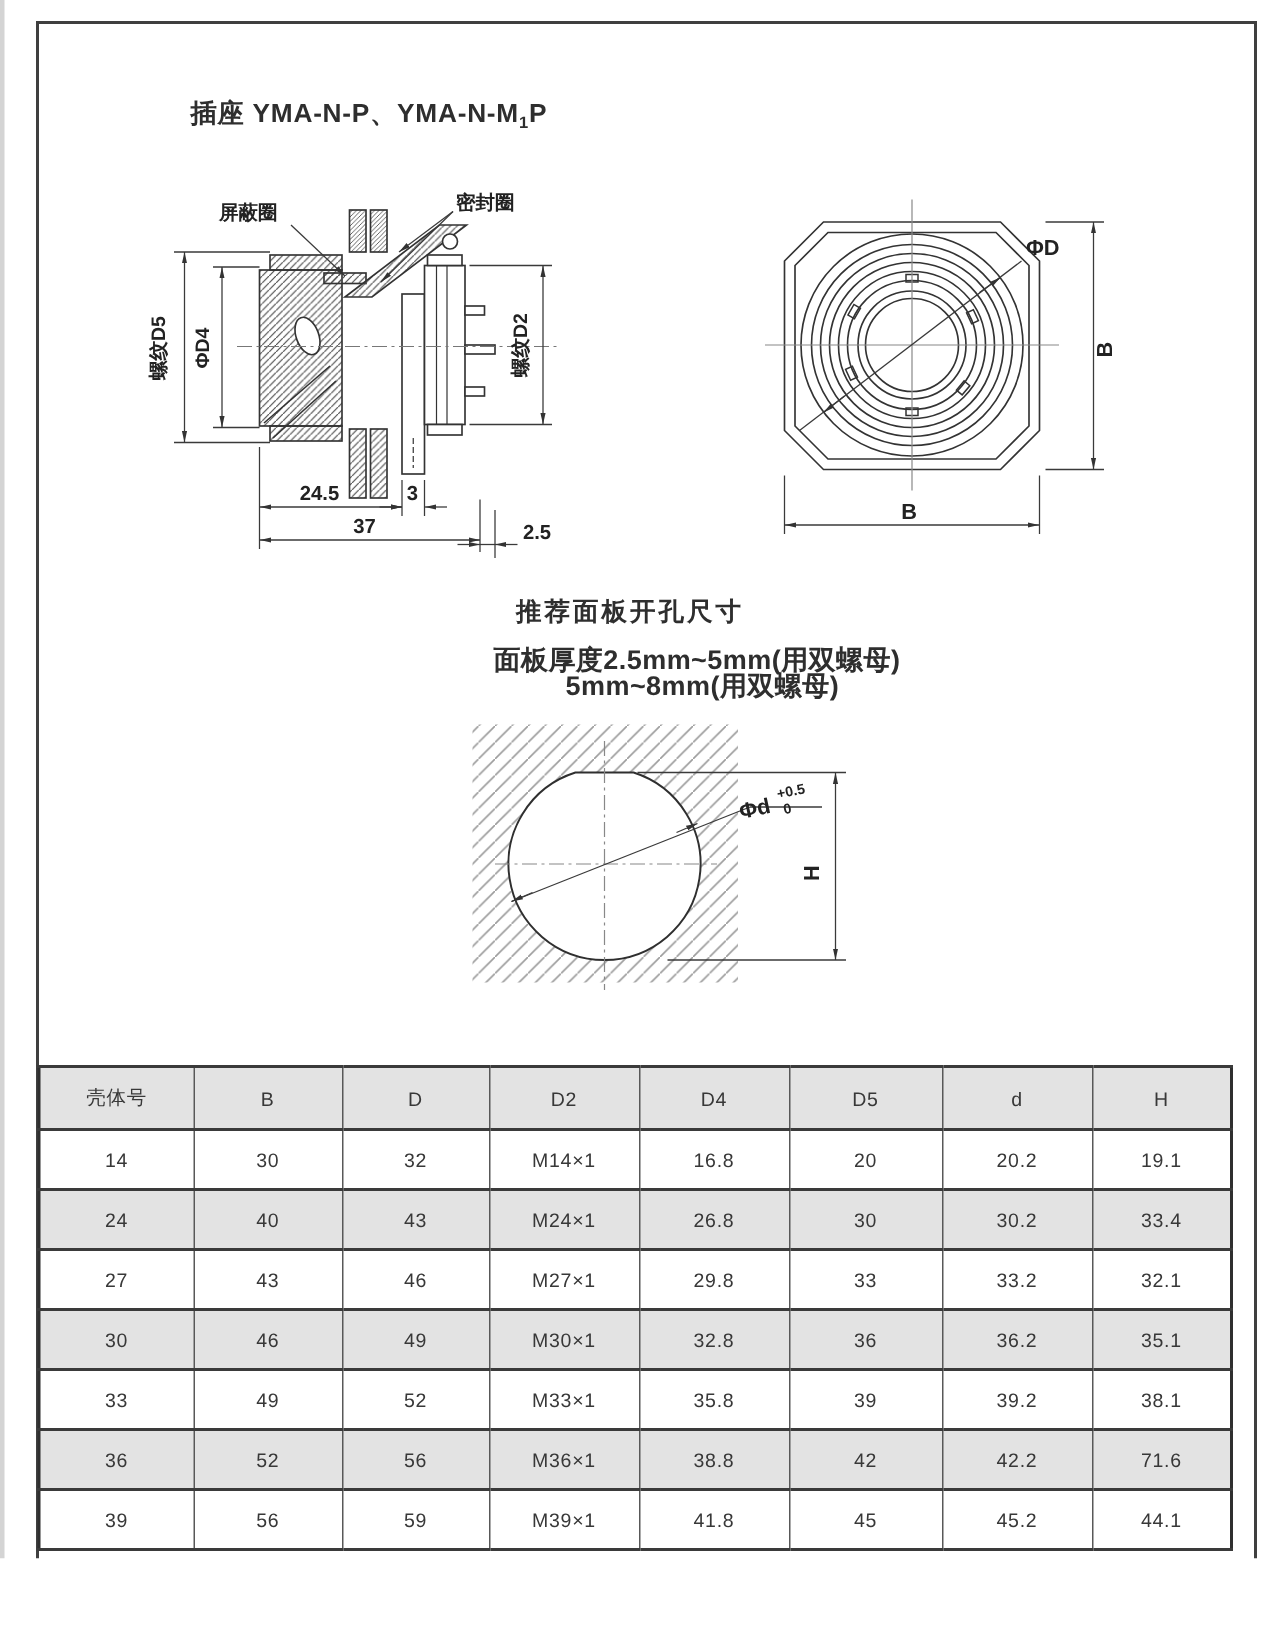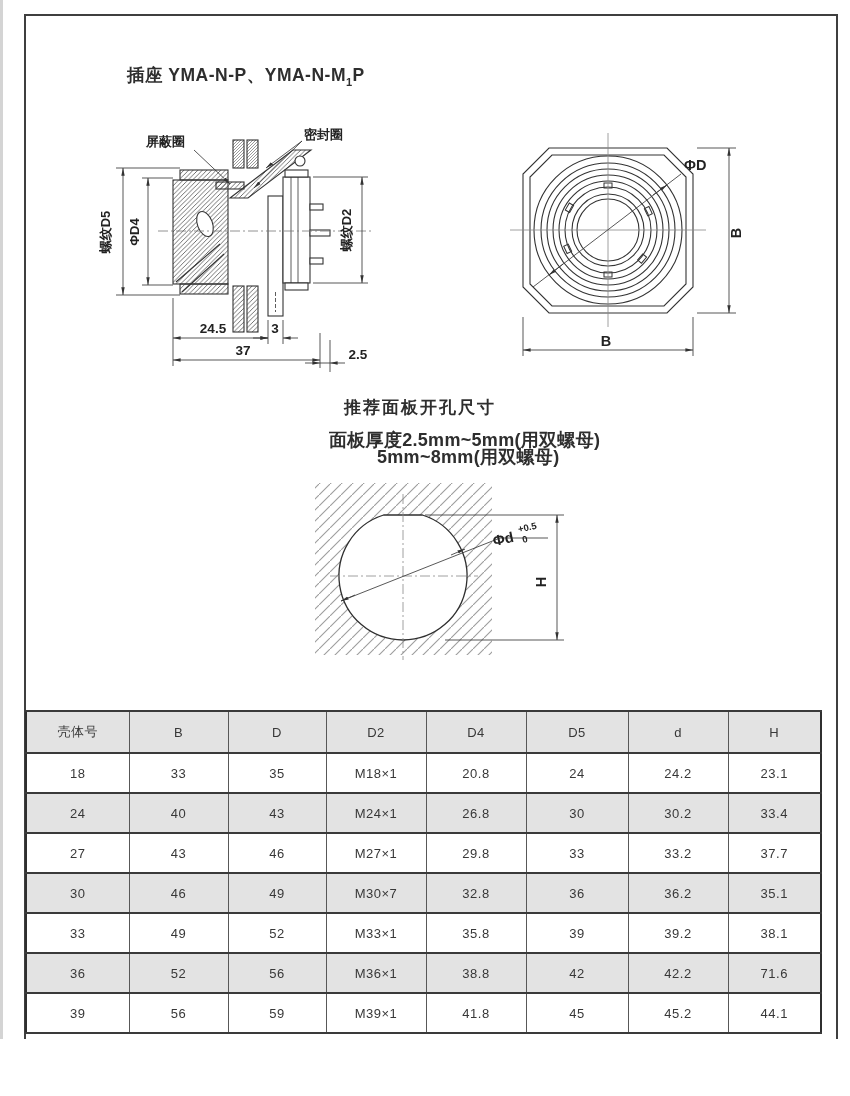--- a/index.html
+++ b/index.html
@@ -221,54 +221,54 @@
             <th>D</th>
             <th>D2</th>
             <th>D4</th>
             <th>D5</th>
             <th>d</th>
             <th>H</th>
           </tr>
       </thead>
       <tbody>
           <tr>
-            <td>18</td>
-            <td>33</td>
-            <td>35</td>
-            <td>M18×1</td>
-            <td>20.8</td>
-            <td>24</td>
-            <td>24.2</td>
-            <td>23.1</td>
+            <td>14</td>
+            <td>30</td>
+            <td>32</td>
+            <td>M14×1</td>
+            <td>16.8</td>
+            <td>20</td>
+            <td>20.2</td>
+            <td>19.1</td>
           </tr>
           <tr>
             <td>24</td>
             <td>40</td>
             <td>43</td>
             <td>M24×1</td>
             <td>26.8</td>
             <td>30</td>
             <td>30.2</td>
             <td>33.4</td>
           </tr>
           <tr>
             <td>27</td>
             <td>43</td>
             <td>46</td>
             <td>M27×1</td>
             <td>29.8</td>
             <td>33</td>
             <td>33.2</td>
-            <td>37.7</td>
+            <td>32.1</td>
           </tr>
           <tr>
             <td>30</td>
             <td>46</td>
             <td>49</td>
-            <td>M30×7</td>
+            <td>M30×1</td>
             <td>32.8</td>
             <td>36</td>
             <td>36.2</td>
             <td>35.1</td>
           </tr>
           <tr>
             <td>33</td>
             <td>49</td>
             <td>52</td>
             <td>M33×1</td>

